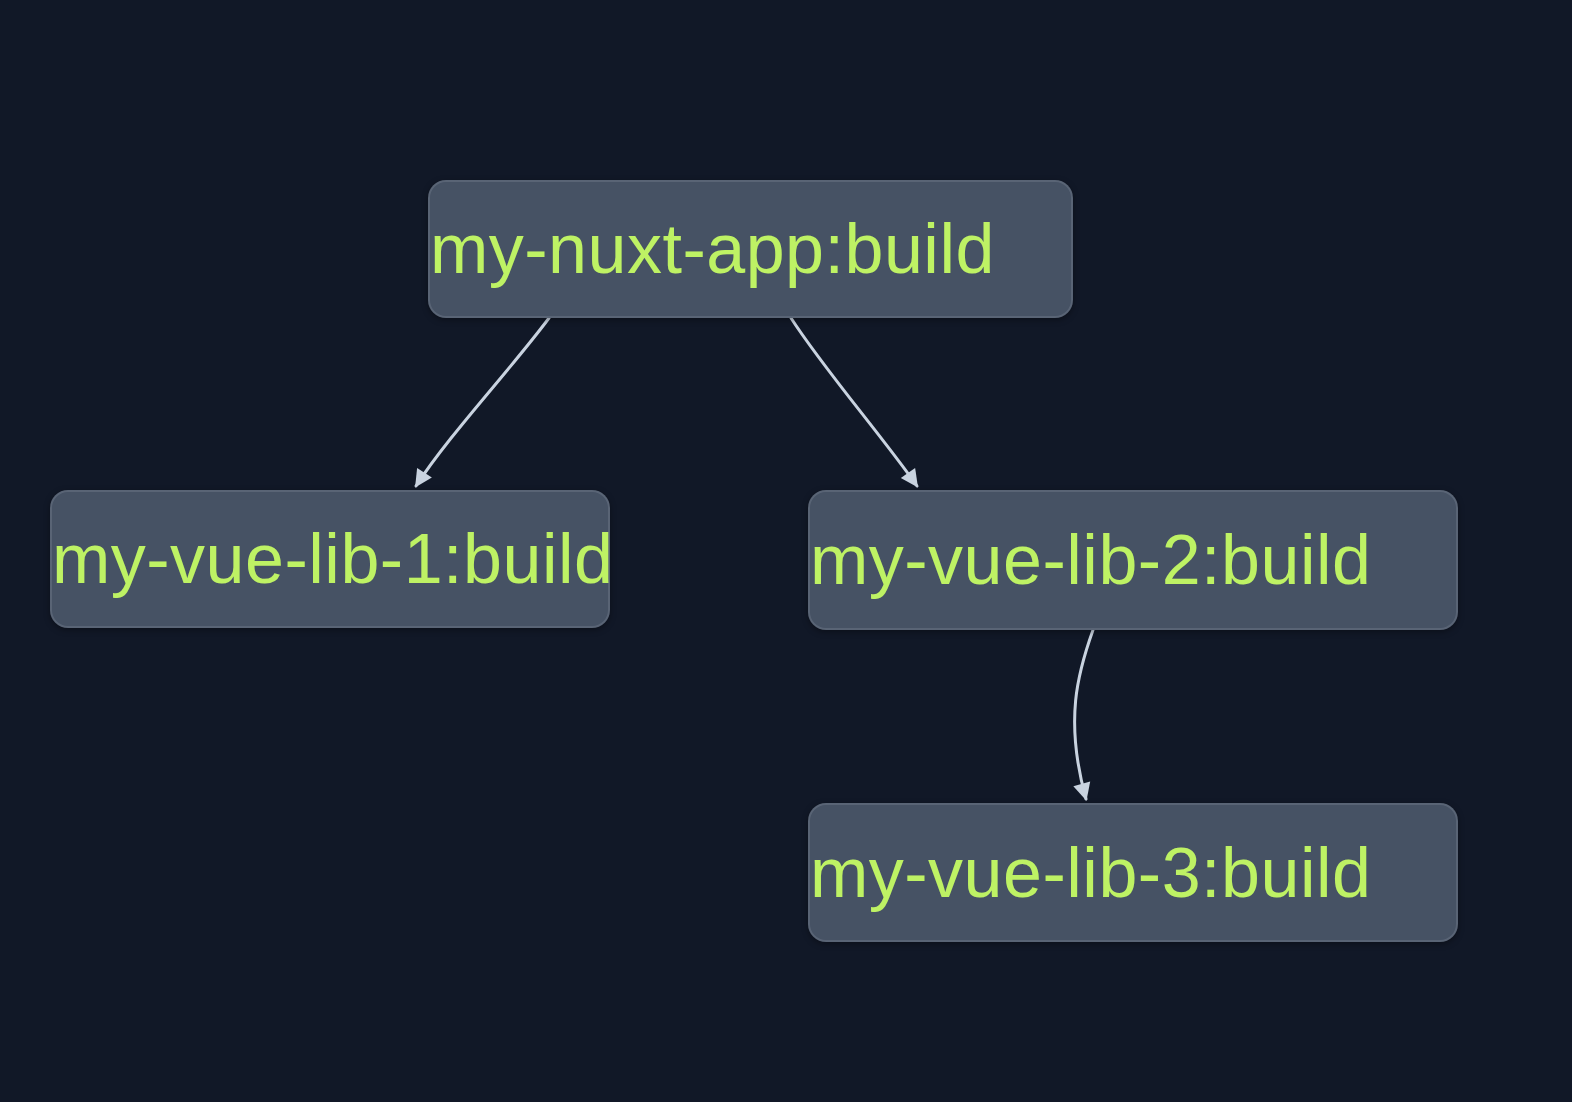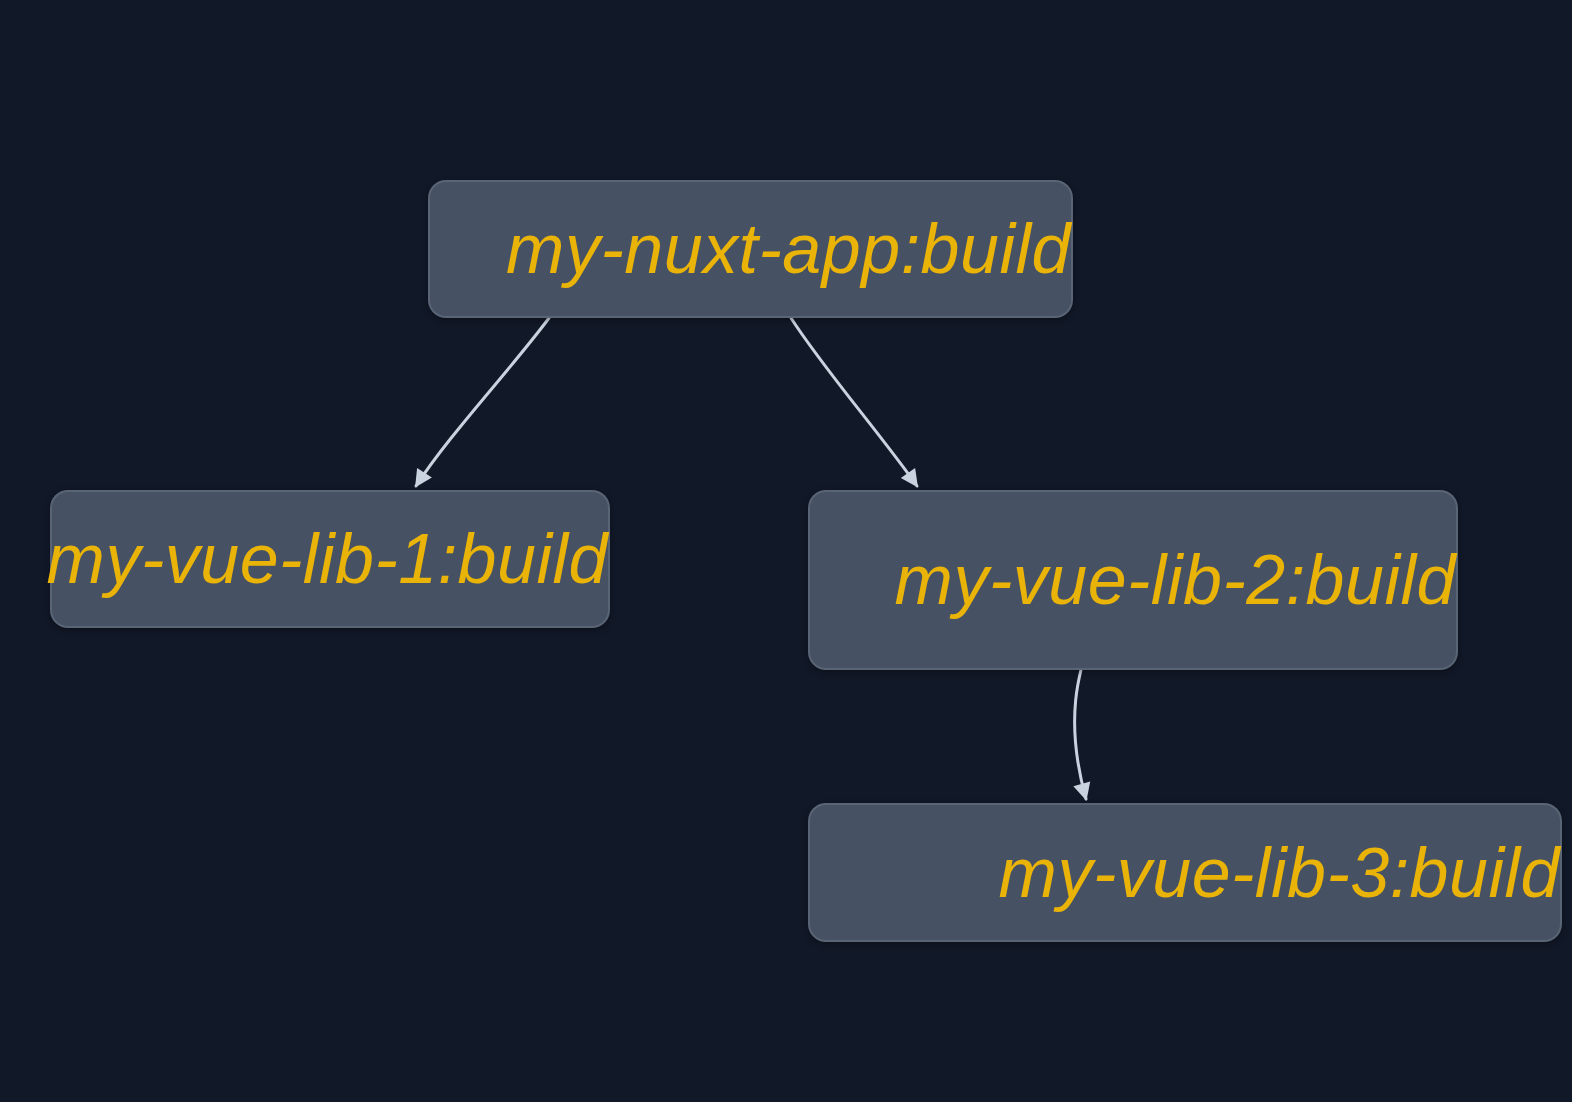--- a/index.html
+++ b/index.html
@@ -27,38 +27,37 @@
     fill: none;
     stroke: #c9d3e0;
     stroke-width: 3;
     stroke-linecap: round;
   }
   .task-node {
     position: absolute;
     box-sizing: border-box;
     display: flex;
     align-items: center;
-    justify-content: flex-end;
+    justify-content: flex-start;
     background: #465264;
     border: 2px solid rgba(203, 213, 225, 0.14);
     border-radius: 18px;
-    color: #eab308;
+    color: #bef264;
     font-size: 70px;
     font-weight: 400;
     letter-spacing: 0.5px;
     white-space: nowrap;
     box-shadow: 0 2px 6px rgba(0, 0, 0, 0.35);
     cursor: pointer;
     user-select: none;
-    font-style: italic;
   }
   .node-app  { left: 428px; top: 180px; width: 645px; height: 138px; }
   .node-lib1 { left:  50px; top: 490px; width: 560px; height: 138px; }
-  .node-lib2 { left: 808px; top: 490px; width: 650px; height: 180px; }
-  .node-lib3 { left: 808px; top: 803px; width: 754px; height: 139px; }
+  .node-lib2 { left: 808px; top: 490px; width: 650px; height: 140px; }
+  .node-lib3 { left: 808px; top: 803px; width: 650px; height: 139px; }
   .node-label {
     pointer-events: none;
   }
 </style>
 </head>
 <body>
 
 <div class="stage">
 
   <svg class="edges-layer" width="1572" height="1102" viewBox="0 0 1572 1102" xmlns="http://www.w3.org/2000/svg">

